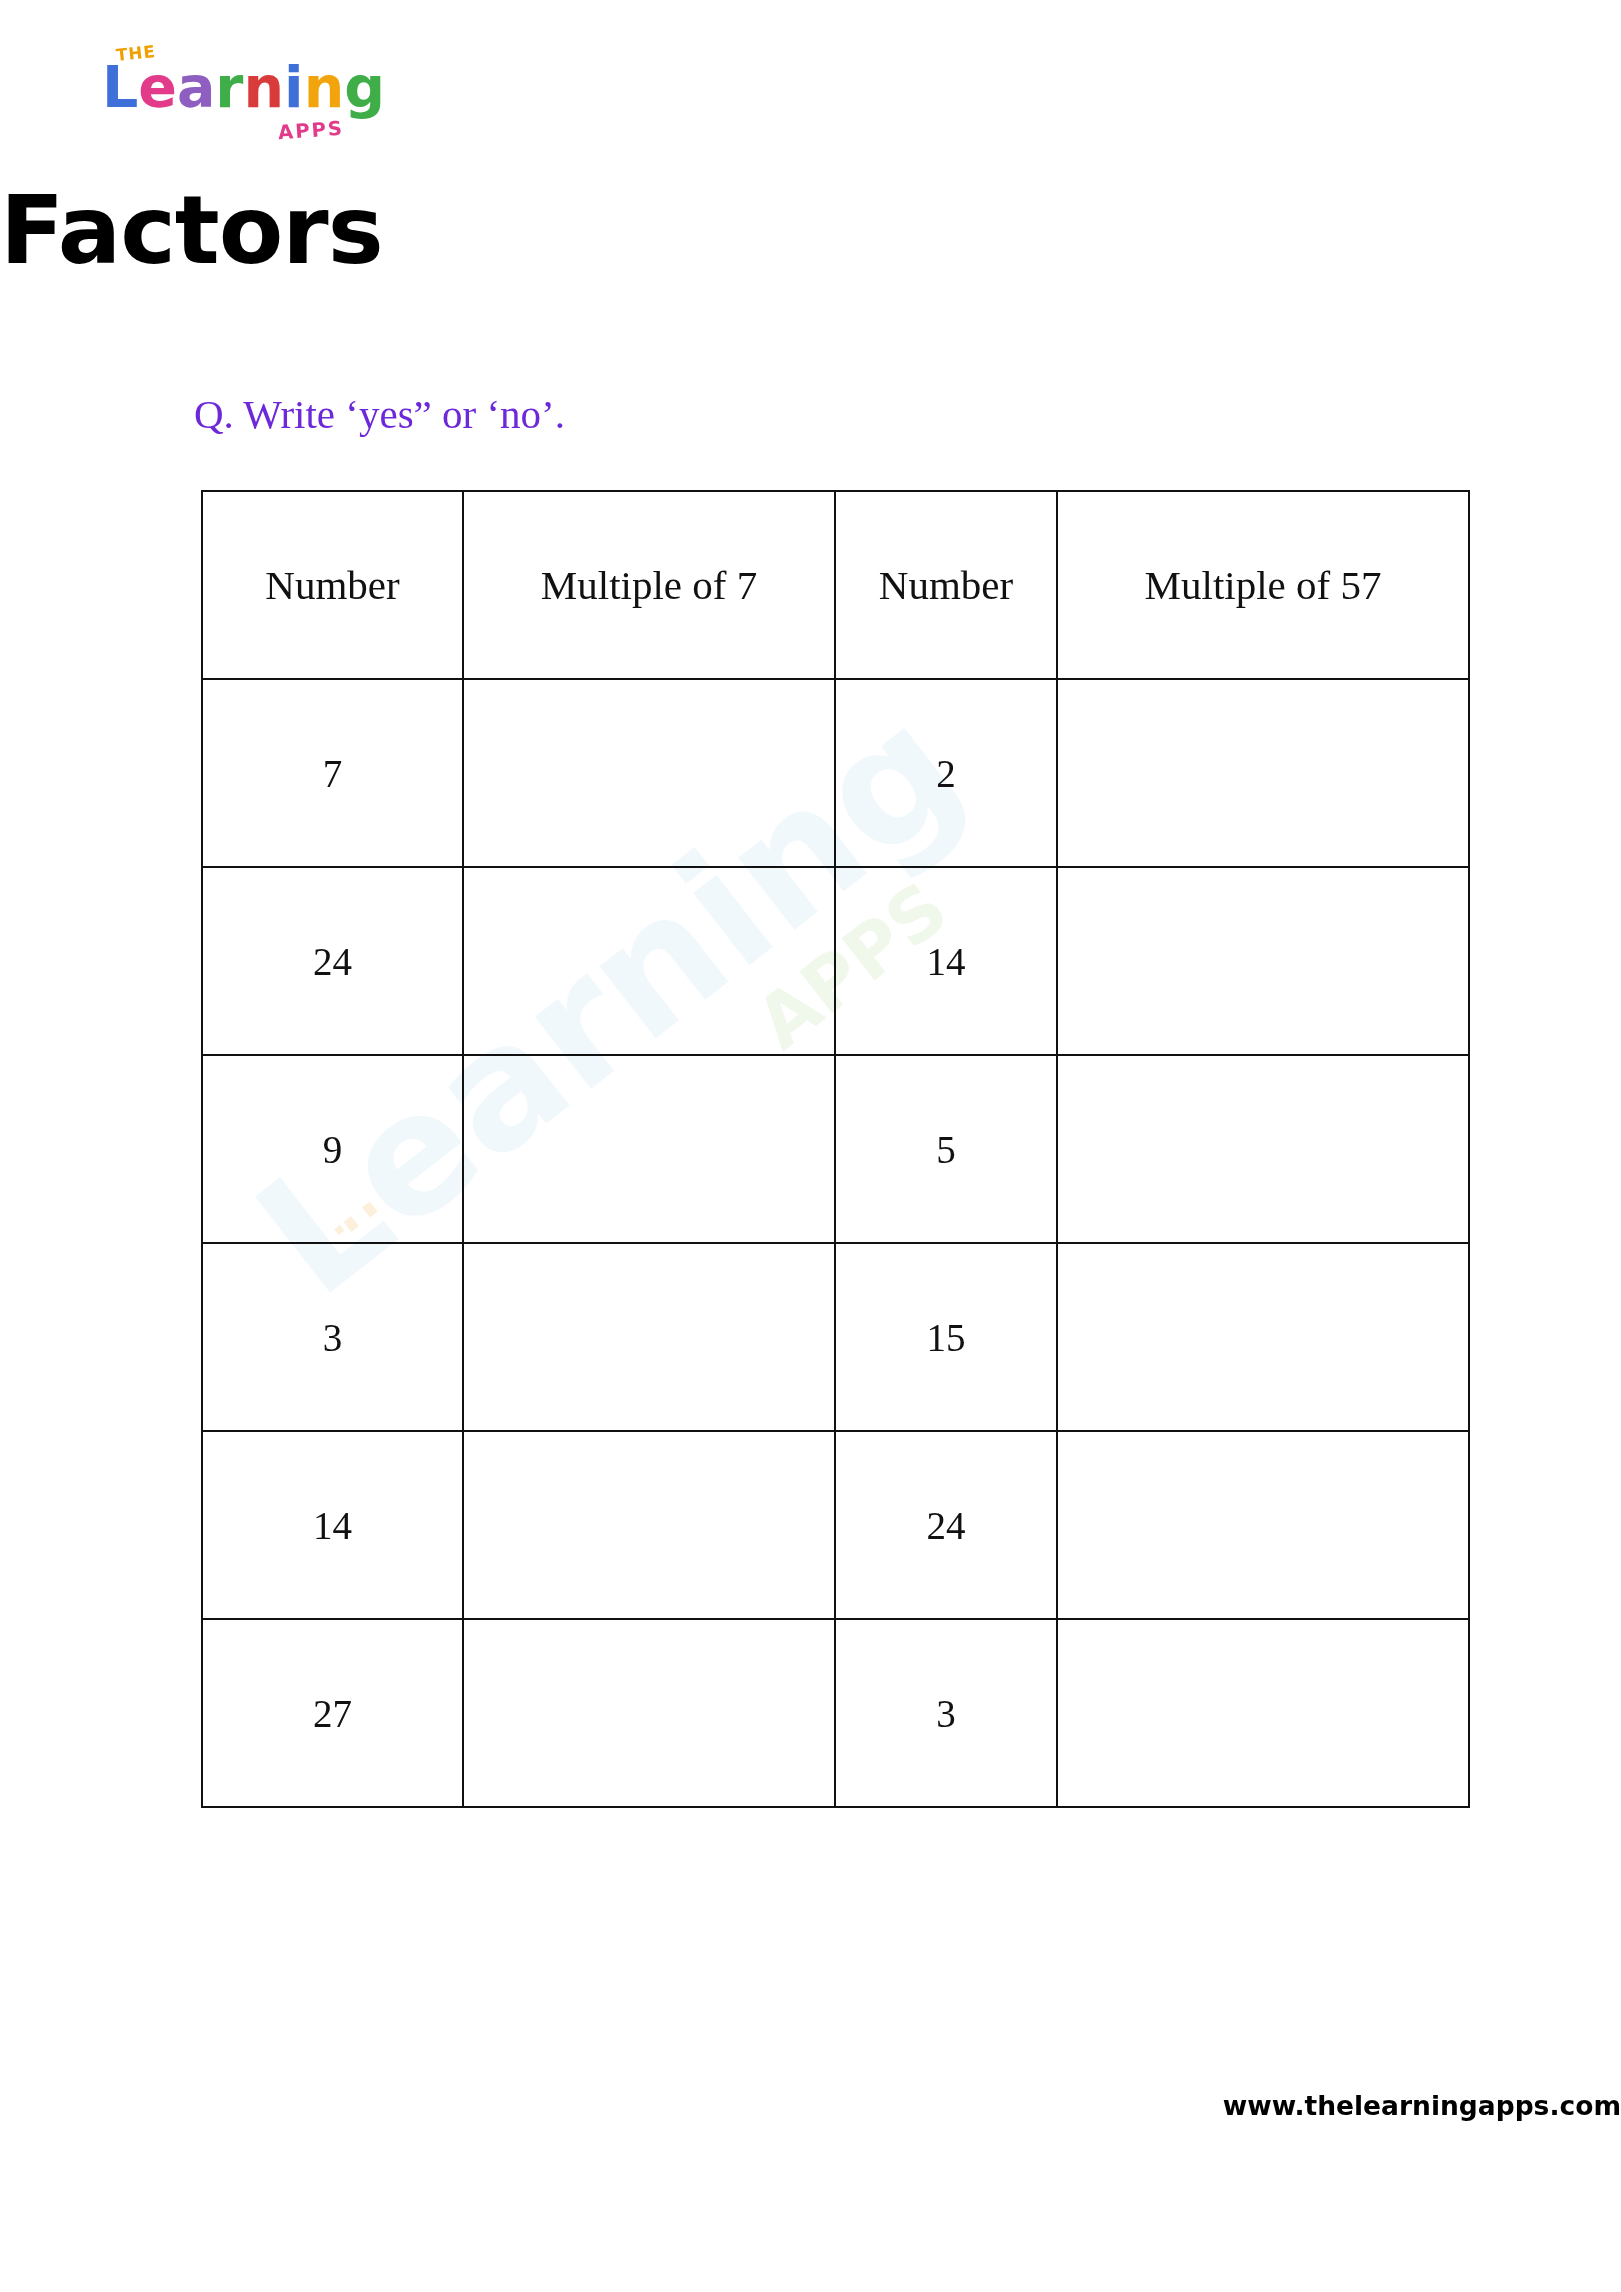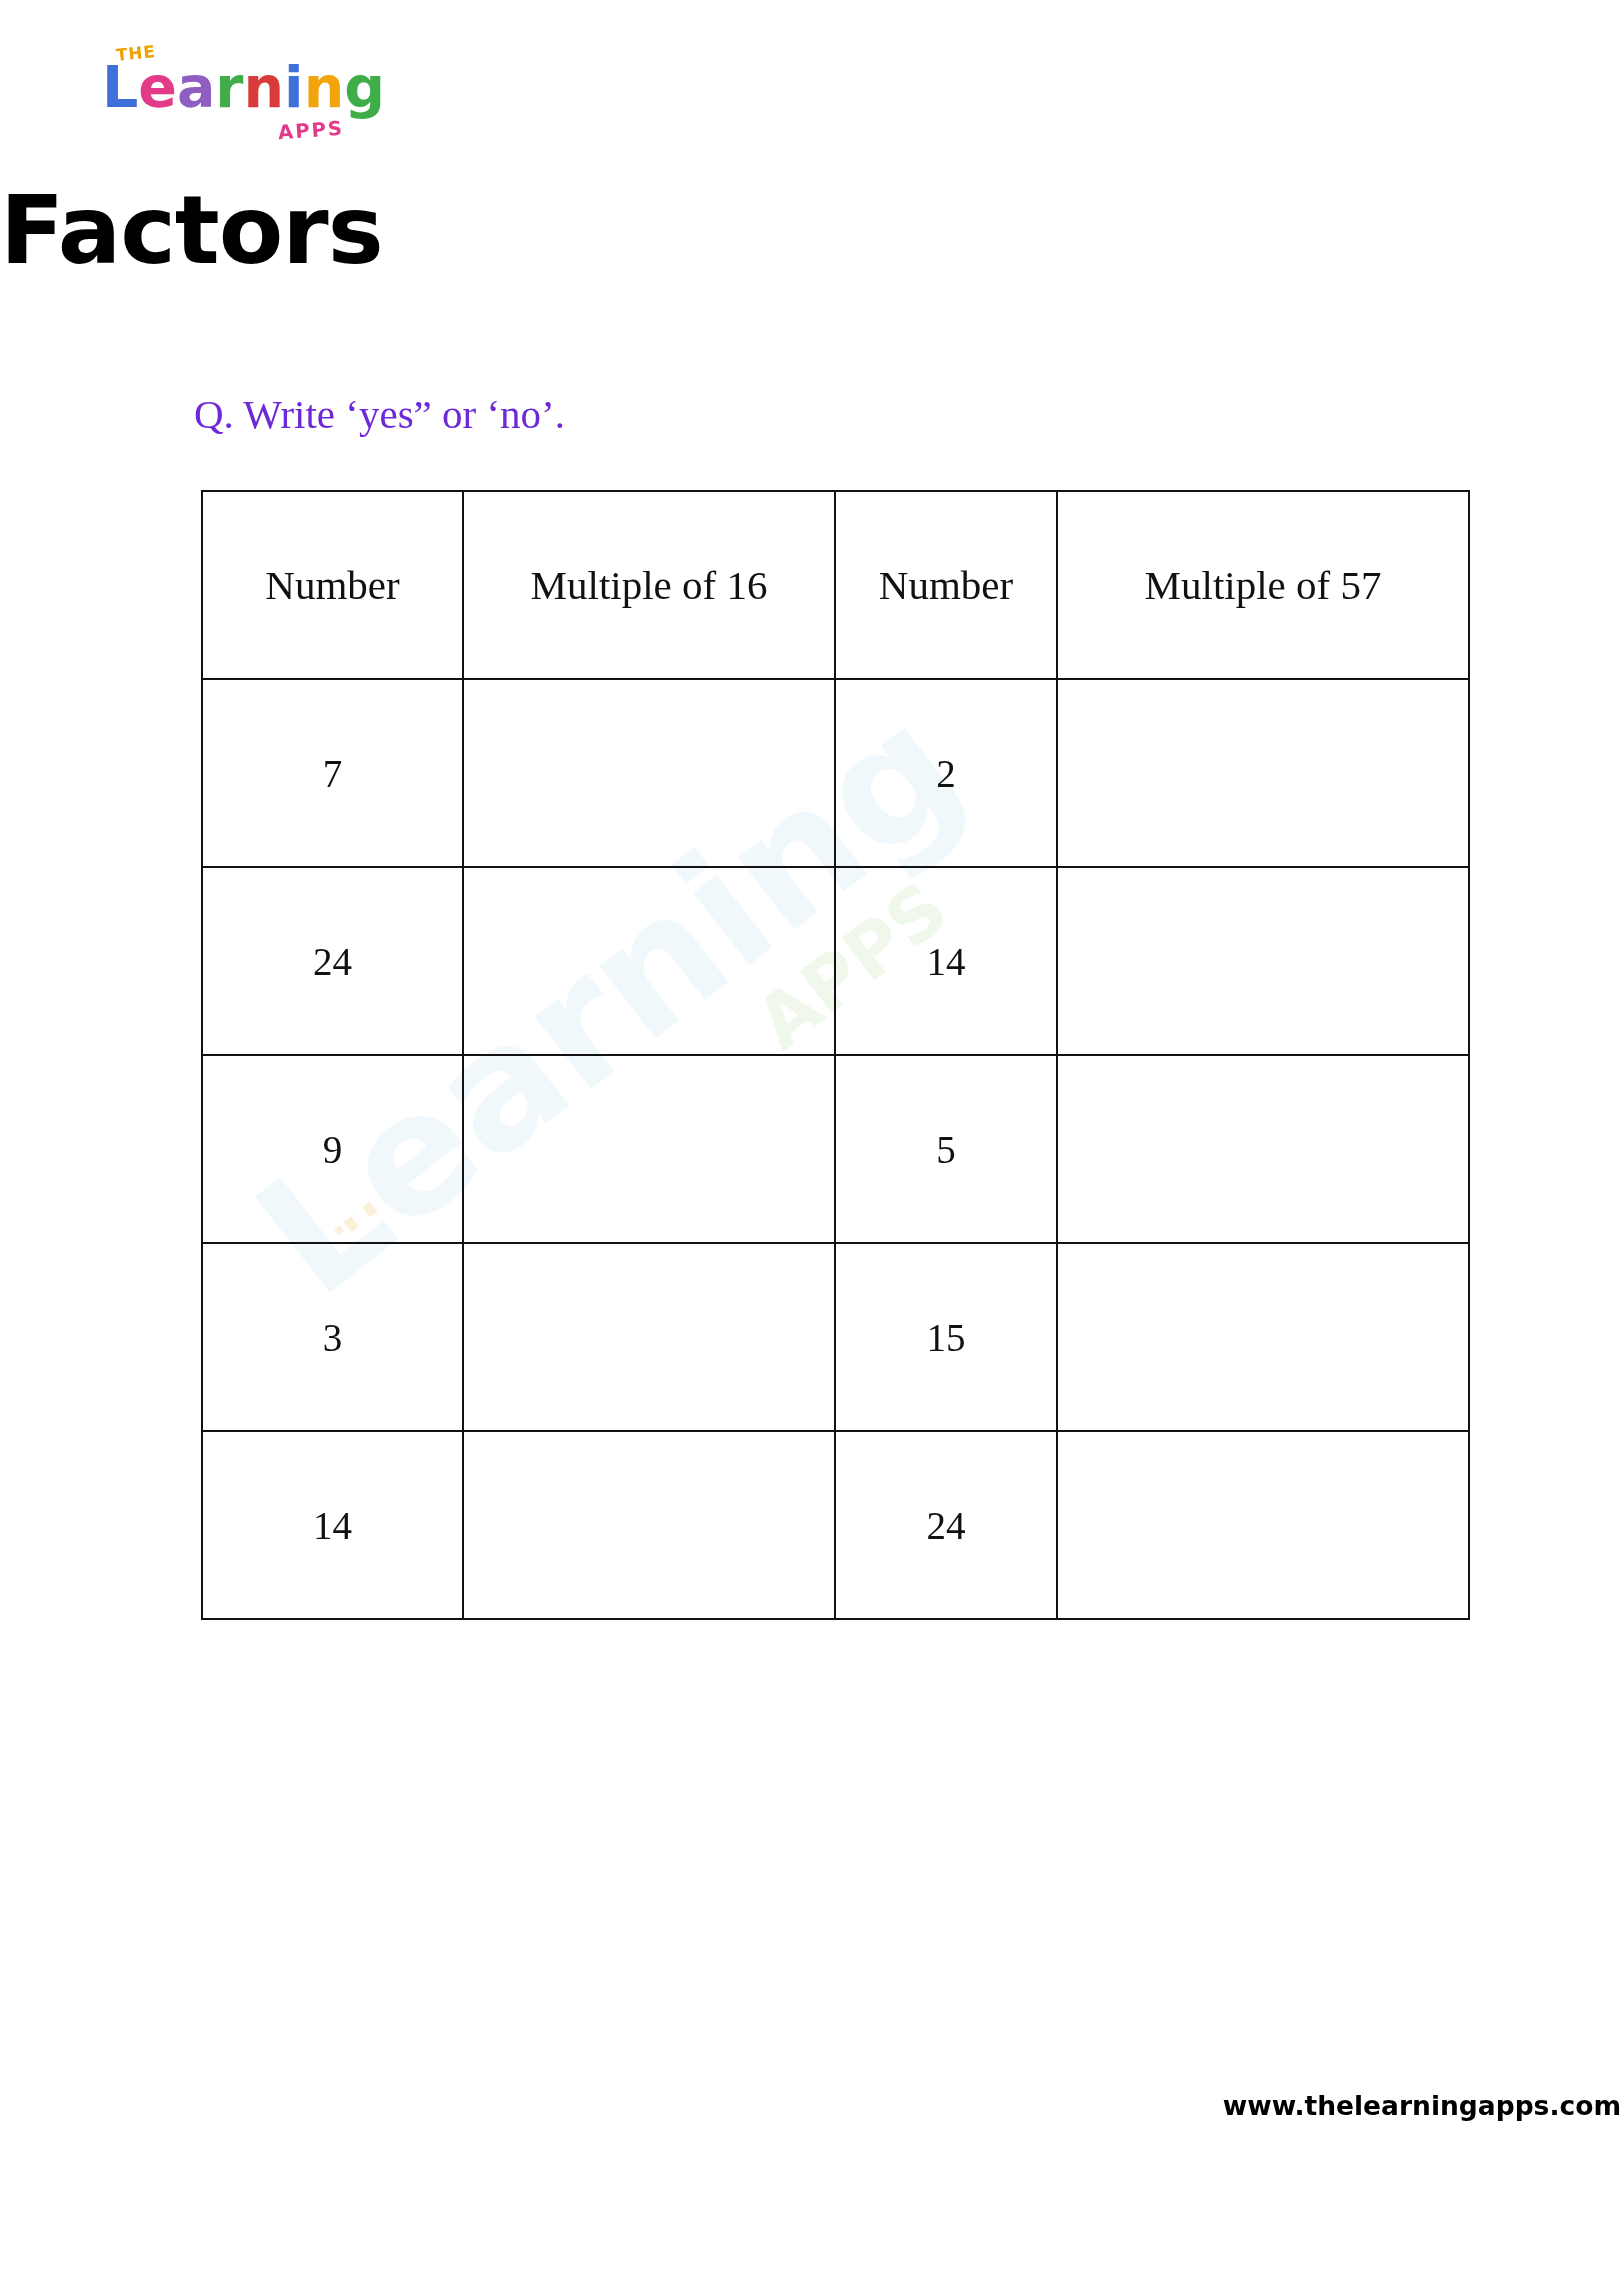--- a/index.html
+++ b/index.html
@@ -189,21 +189,21 @@
 
 <div class="title">Factors</div>
 
 <div class="question">Q. Write ‘yes” or ‘no’.</div>
 
 <div class="table-wrap">
   <table class="sheet">
     <thead>
       <tr>
         <th class="col-a">Number</th>
-        <th class="col-b">Multiple of 16</th>
+        <th class="col-b">Multiple of 7</th>
         <th class="col-c">Number</th>
         <th class="col-d">Multiple of 57</th>
       </tr>
     </thead>
     <tbody>
         <tr>
           <td class="col-a">7</td>
           <td class="col-b"></td>
           <td class="col-c">2</td>
           <td class="col-d"></td>
@@ -225,18 +225,24 @@
           <td class="col-b"></td>
           <td class="col-c">15</td>
           <td class="col-d"></td>
         </tr>
         <tr>
           <td class="col-a">14</td>
           <td class="col-b"></td>
           <td class="col-c">24</td>
           <td class="col-d"></td>
         </tr>
+        <tr>
+          <td class="col-a">27</td>
+          <td class="col-b"></td>
+          <td class="col-c">3</td>
+          <td class="col-d"></td>
+        </tr>
       </tbody>
   </table>
 </div>
 
 <div class="footer">www.thelearningapps.com</div>
 
 
 </body></html>

